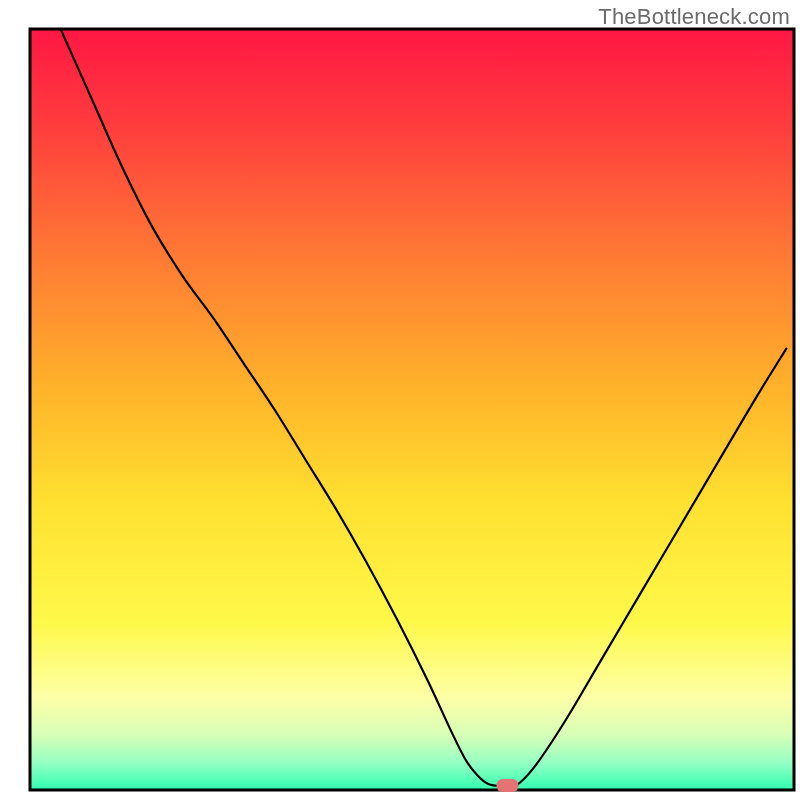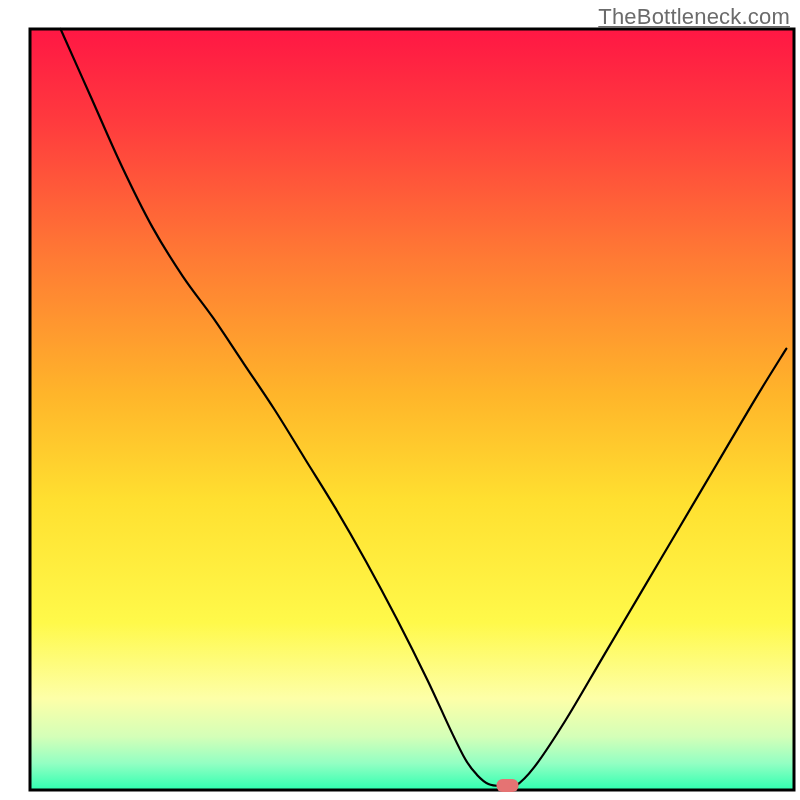--- a/index.html
+++ b/index.html
@@ -18,21 +18,20 @@
   }
   .watermark {
     position: absolute;
     top: 4px;
     right: 10px;
     font-size: 22px;
     color: #6b6b6b;
     font-weight: 500;
     letter-spacing: 0.2px;
     z-index: 10;
-    text-decoration: underline;
   }
   svg {
     display: block;
   }
 </style>
 </head>
 <body>
 
 <div class="chart-container">
   <div class="watermark">TheBottleneck.com</div>

